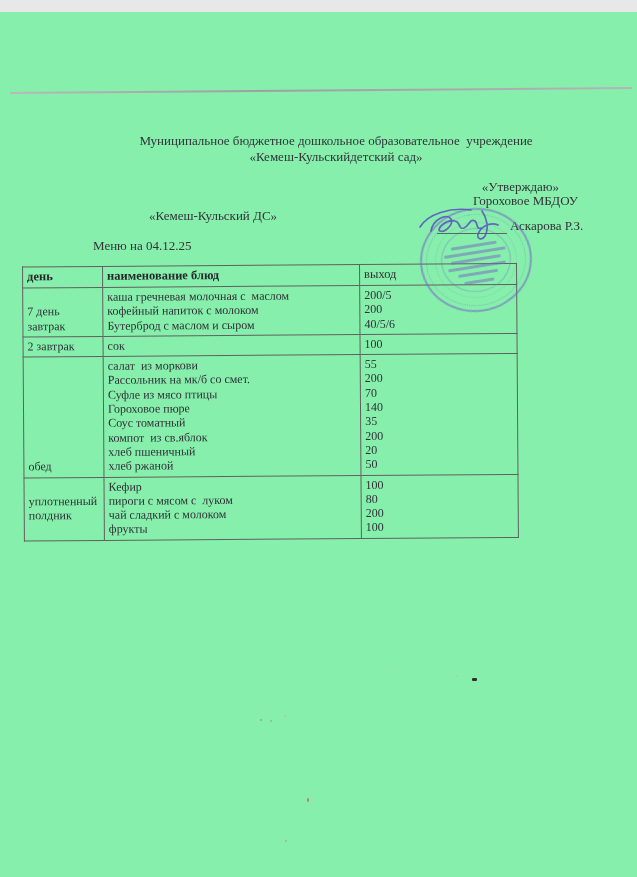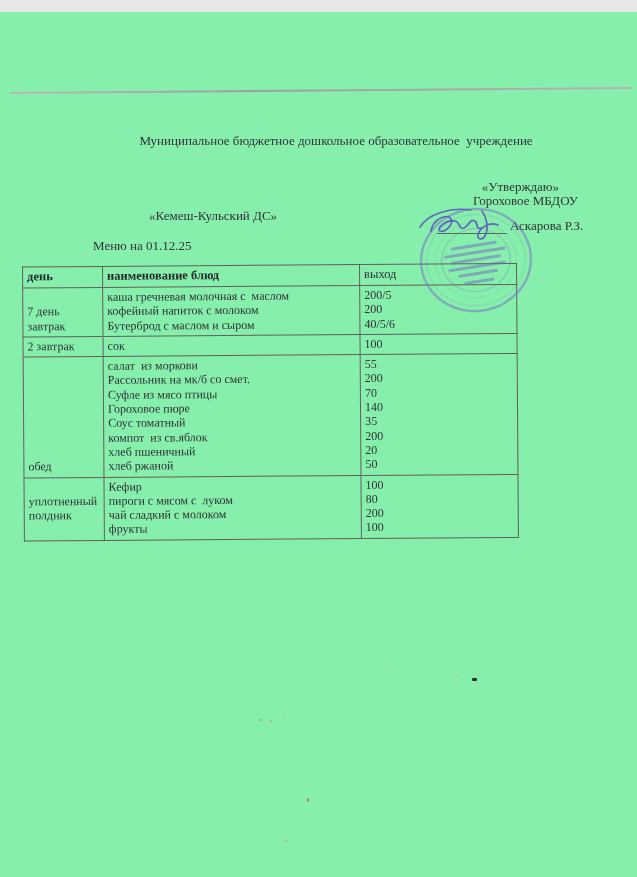--- a/index.html
+++ b/index.html
@@ -50,28 +50,29 @@
   svg.sig{position:absolute;left:0;top:0;pointer-events:none;}
 </style>
 </head>
 <body>
 
 <div class="page">
 
   <div class="scanline"></div>
 
   <div class="abs hline centerblock" style="top:121px;">Муниципальное бюджетное дошкольное образовательное  учреждение</div>
+  <div class="abs hline centerblock" style="top:137px;">«Кемеш-Кульскийдетский сад»</div>
 
   <div class="abs hline rightalign" style="top:167px;left:409px;width:150px;">«Утверждаю»</div>
   <div class="abs hline rightalign" style="top:181px;left:398px;width:180px;">Гороховое МБДОУ</div>
   <div class="abs hline" style="top:196px;left:149px;">«Кемеш-Кульский ДС»</div>
   <div class="abs hline" style="top:206px;left:510px;text-align:right;">Аскарова Р.З.</div>
   <div class="sig-underline"></div>
 
-  <div class="abs hline" style="top:226px;left:93px;">Меню на 01.12.25</div>
+  <div class="abs hline" style="top:226px;left:93px;">Меню на 04.12.25</div>
 
   <div class="table-wrap">
     <table class="menu">
       <colgroup>
           <col style="width:80px">
           <col style="width:257px">
           <col style="width:157px">
         </colgroup>
       <thead>
         <tr>

